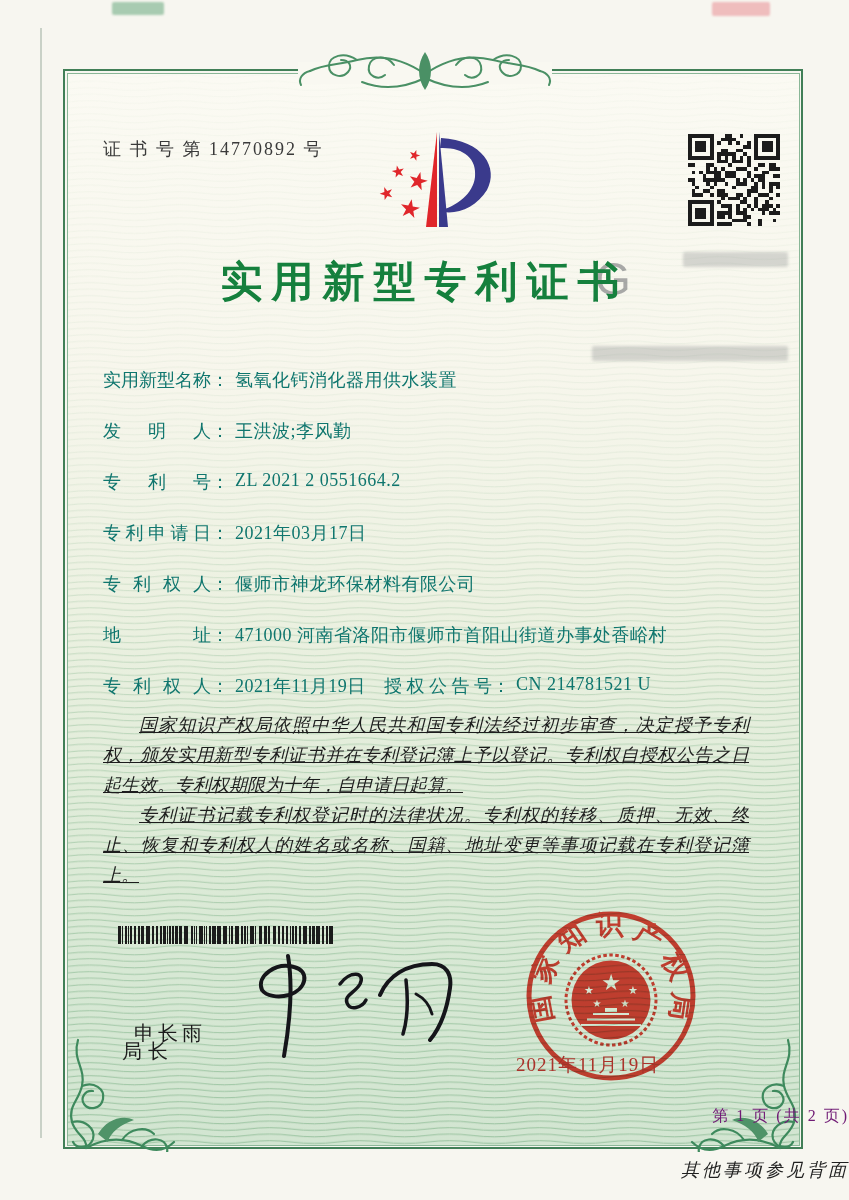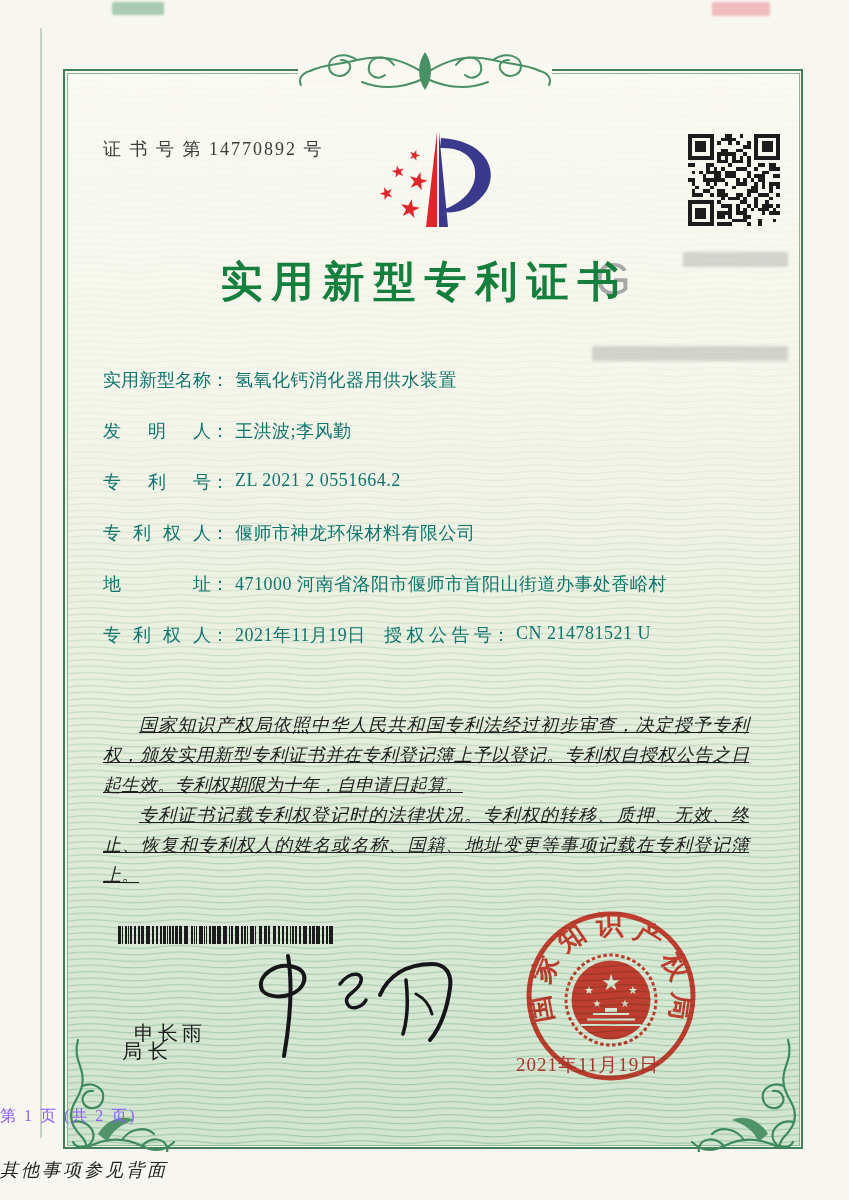--- a/index.html
+++ b/index.html
@@ -38,22 +38,22 @@
 
   .barcode{position:absolute;left:118px;top:926px;}
 
   .signer-title{left:122px;top:1038px;font-size:20px;letter-spacing:6px;color:#1c1c1c;}
   .signer-name{left:134px;top:1020px;font-size:20px;letter-spacing:4px;color:#1c1c1c;}
   .signature{position:absolute;left:248px;top:950px;}
 
   .seal{position:absolute;left:523px;top:908px;mix-blend-mode:multiply;opacity:.96;}
   .seal-date{left:516px;top:1052px;width:180px;font-size:19px;color:#ab332b;letter-spacing:1px;white-space:nowrap;}
 
-  .page-info{left:0;right:0;top:1106px;text-align:left;font-size:16px;letter-spacing:2px;color:#8b5cf6;}
-  .back-note{left:0;right:0;top:1158px;text-align:left;font-size:18px;letter-spacing:3px;font-style:italic;color:#1f1f1f;}
+  .page-info{left:0;right:0;top:1106px;text-align:right;font-size:16px;letter-spacing:2px;color:#701a75;}
+  .back-note{left:0;right:0;top:1158px;text-align:right;font-size:18px;letter-spacing:3px;font-style:italic;color:#1f1f1f;}
 
   .ghost{position:absolute;filter:blur(1.5px);background:rgba(110,112,116,.26);border-radius:2px;}
   .ghost-1{left:683px;top:252px;width:105px;height:15px;}
   .ghost-2{left:592px;top:346px;width:196px;height:15px;}
   .ghost-letter{position:absolute;left:595px;top:252px;font-size:46px;color:rgba(88,90,96,.5);
     filter:blur(.6px);font-family:"Liberation Sans",sans-serif;}
 </style>
 </head>
 <body>
 
@@ -451,20 +451,23 @@
     <div class="frow">
       <span class="flabel">实用新型名称</span><span class="fcolon">：</span><span class="fvalue">氢氧化钙消化器用供水装置</span>
     </div>
     <div class="frow">
       <span class="flabel">发明人</span><span class="fcolon">：</span><span class="fvalue">王洪波;李风勤</span>
     </div>
     <div class="frow">
       <span class="flabel">专利号</span><span class="fcolon">：</span><span class="fvalue">ZL 2021 2 0551664.2</span>
     </div>
     <div class="frow">
+      <span class="flabel">专利申请日</span><span class="fcolon">：</span><span class="fvalue">2021年03月17日</span>
+    </div>
+    <div class="frow">
       <span class="flabel">专利权人</span><span class="fcolon">：</span><span class="fvalue">偃师市神龙环保材料有限公司</span>
     </div>
     <div class="frow">
       <span class="flabel">地址</span><span class="fcolon">：</span><span class="fvalue">471000 河南省洛阳市偃师市首阳山街道办事处香峪村</span>
     </div>
     <div class="frow">
       <span class="flabel">专利权人</span><span class="fcolon">：</span><span class="fvalue">2021年11月19日</span>
       <span class="fcol2">
         <span class="flabel">授权公告号</span><span class="fcolon">：</span><span class="fvalue">CN 214781521 U</span>
       </span>

